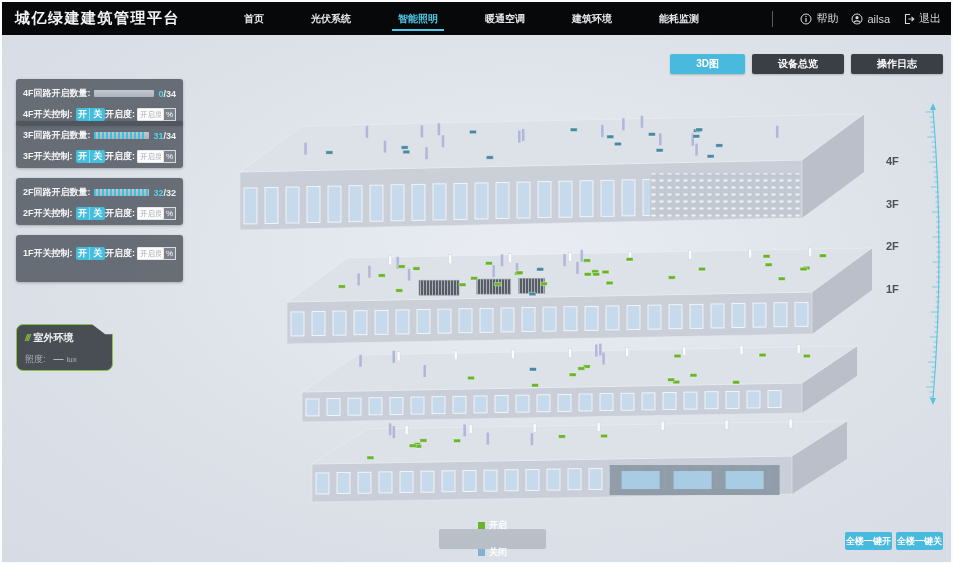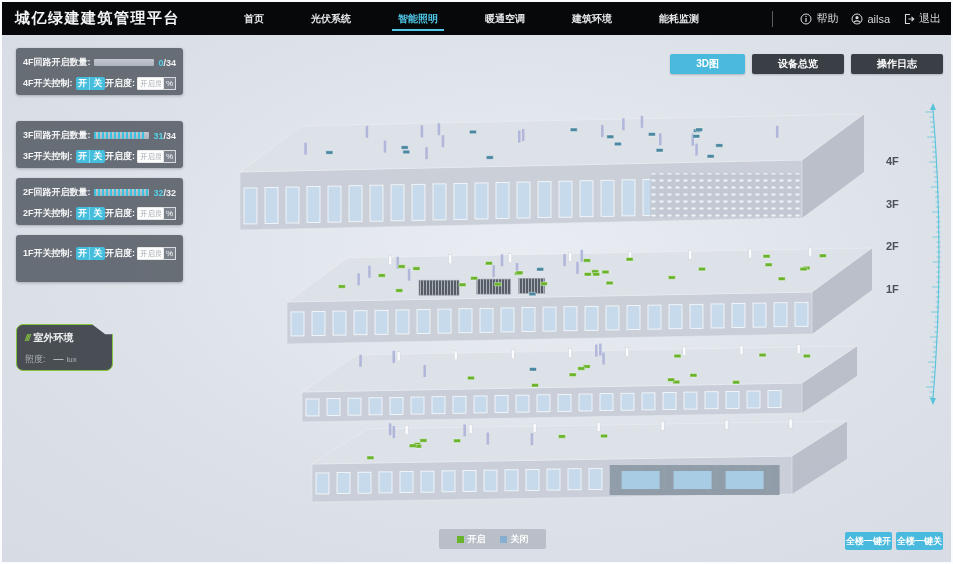--- a/index.html
+++ b/index.html
@@ -62,21 +62,21 @@
   #view-btns { position:absolute; right:8px; top:19px; display:flex; gap:7px; }
   .view-btn { min-width:50px; height:20px; padding:0 26px; line-height:20px; text-align:center; font-size:10px; font-weight:bold;
               color:#fff; background:#3a3f46; border-radius:2px; cursor:pointer; box-shadow:0 1px 2px rgba(0,0,0,.2); white-space:nowrap; }
   .view-btn.active { background:#49b9dd; }
 
   
   .flr-label { position:absolute; left:884px; font-size:11px; font-weight:bold; color:#4c5157; cursor:pointer; }
 
   
   #legend { position:absolute; left:437px; top:494px; width:107px; height:20px; background:rgba(138,145,155,0.42);
-            border-radius:2px; display:flex; align-items:center; justify-content:center; gap:14px; }
+            border-radius:2px; display:flex; align-items:center; justify-content:center; gap:14px;flex-direction:column; }
   .lg-item { display:flex; align-items:center; gap:4px; font-size:9px; color:#fdfdfd; font-weight:bold; }
   .lg-sw { width:7px; height:7px; }
 
   
   #bulk-btns { position:absolute; right:8px; top:497px; display:flex; gap:4px; }
   .bulk-btn { width:47px; height:18px; line-height:18px; text-align:center; background:#49b9dd; color:#fff;
               font-size:9px; font-weight:bold; border-radius:2px; cursor:pointer; white-space:nowrap; }
 </style>
 </head>
 <body>
@@ -428,21 +428,21 @@
           <line x1="928.7941923769446" y1="375" x2="932.7941923769446" y2="375" stroke="#58c3da" stroke-width="0.8" opacity="0.9"></line>
           <line x1="928.3917354907021" y1="380" x2="932.3917354907021" y2="380" stroke="#58c3da" stroke-width="0.8" opacity="0.9"></line>
           <line x1="923.9851964044725" y1="385" x2="931.9851964044725" y2="385" stroke="#58c3da" stroke-width="0.8" opacity="0.9"></line>
           <line x1="927.5757675674414" y1="390" x2="931.5757675674414" y2="390" stroke="#58c3da" stroke-width="0.8" opacity="0.9"></line>
           <line x1="927.1646499049315" y1="395" x2="931.1646499049315" y2="395" stroke="#58c3da" stroke-width="0.8" opacity="0.9"></line>
           <polygon points="931,101 928,108 934,108" fill="#58c3da"></polygon>
           <polygon points="931,403 928,396 934,396" fill="#58c3da"></polygon>
         </g>
     </svg>
 
-    <div class="floor-panel" style="top:13px">
+    <div class="floor-panel" style="top:44px">
       <div class="fp-row">
         <span class="fp-label">4F回路开启数量:</span>
         <div class="fp-bar-track">
             <div class="fp-bar-fill" style="width: 0%;"></div>
           </div>
         <span class="fp-count"><span class="num">0</span><span class="den">/34</span></span>
       </div>
       <div class="fp-row" style="margin-top:4px">
         <span class="fp-label">4F开关控制:</span>
         <span class="sw-btn on">开</span>

